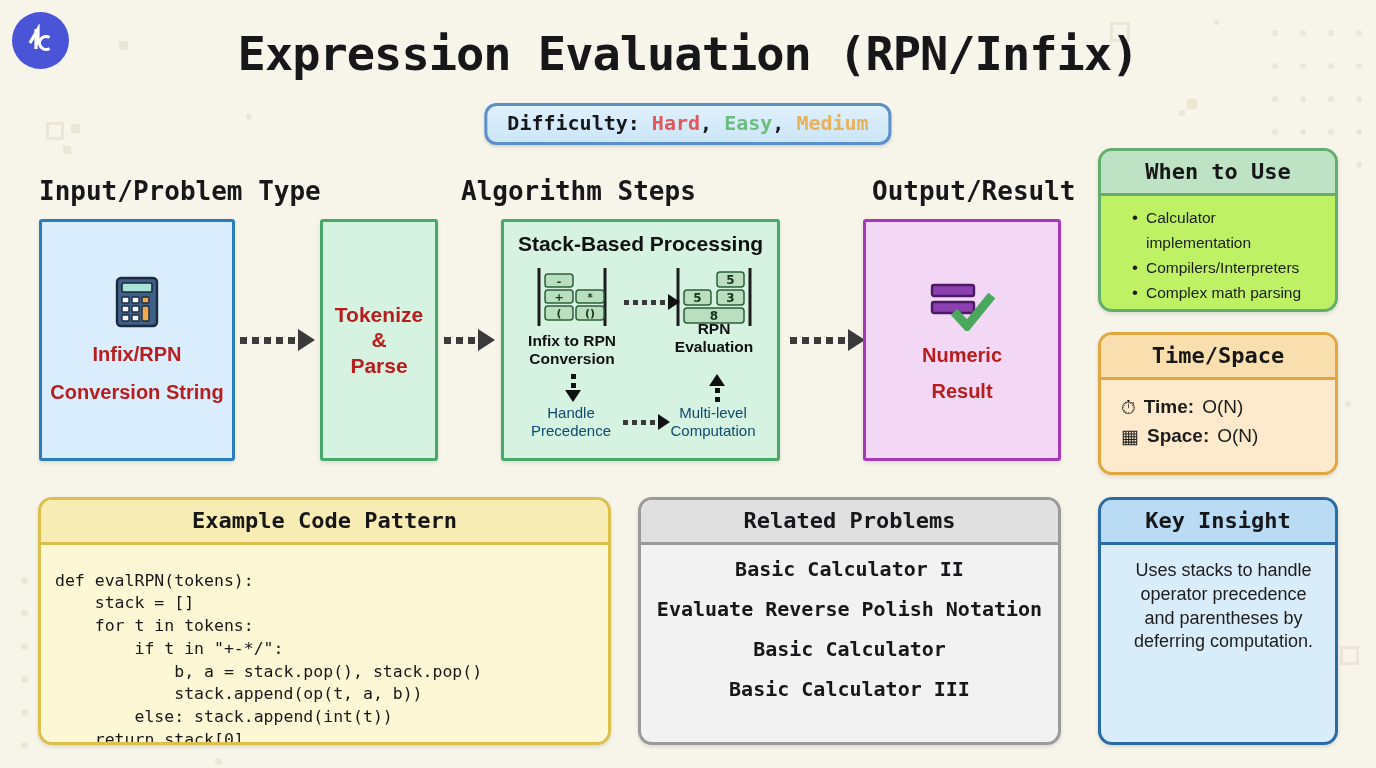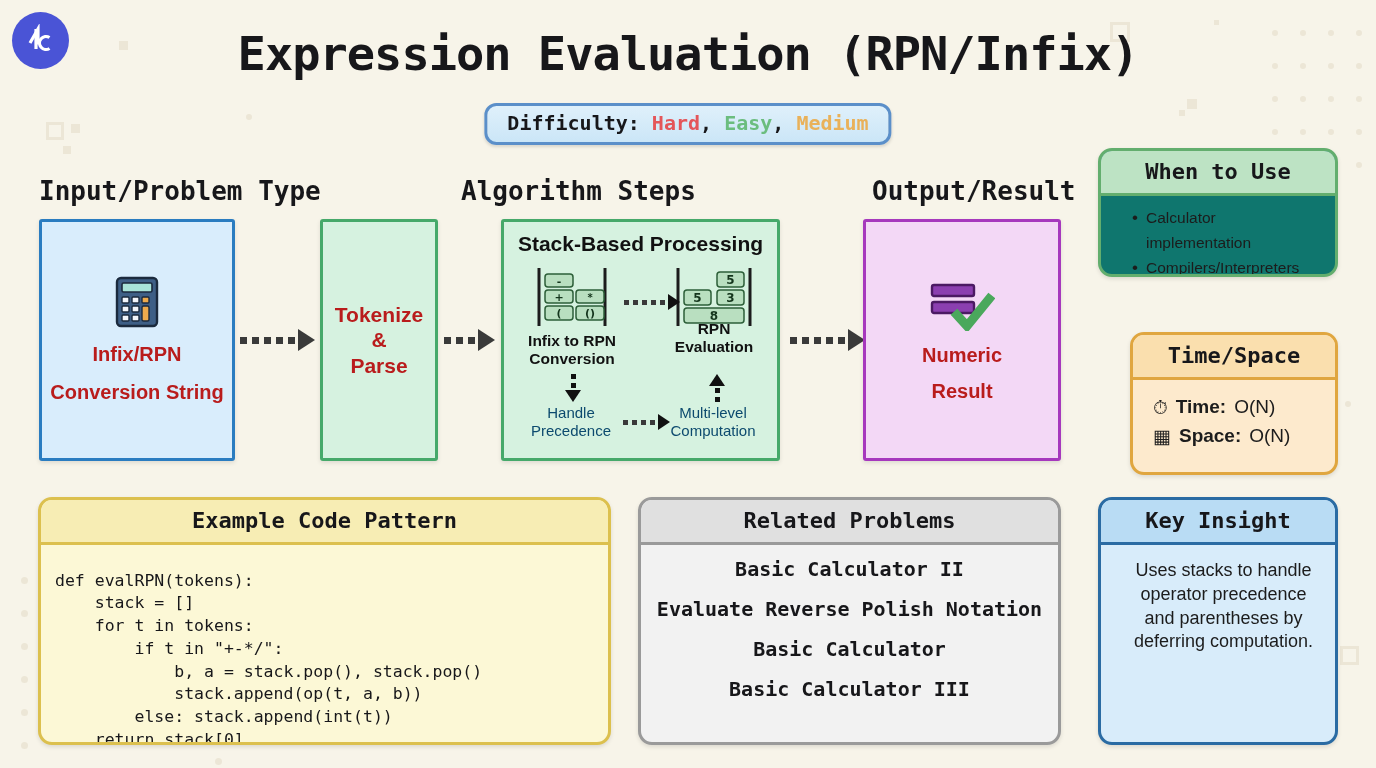--- a/index.html
+++ b/index.html
@@ -139,33 +139,33 @@
     position:absolute;border-radius:14px;overflow:hidden;z-index:3;
     box-sizing:border-box;
     box-shadow:0 2px 4px rgba(0,0,0,.11);
   }
   .card-head{
     text-align:center;font-family:"DejaVu Sans Mono", monospace;
     font-weight:bold;font-size:22px;color:#17171a;padding:8px 4px 9px 4px;
   }
   .card-body{padding:9px 14px 11px 14px;}
 
-  #card-when{left:1098px;top:148px;width:240px;height:129px;
-    background:#0f766e;border:3px solid #63ae6e;}
+  #card-when{left:1098px;top:148px;width:240px;height:164px;
+    background:#bef264;border:3px solid #63ae6e;}
   #card-when .card-head{background:#bde3c4;border-bottom:3px solid #63ae6e;}
   #card-when ul{margin:0;padding:0 0 0 17px;list-style:none;}
   #card-when li{
     font-size:15.5px;color:#1c1c1c;line-height:1.62;position:relative;padding-left:14px;
   }
   #card-when li::before{
     content:"•";position:absolute;left:0;top:-1px;font-size:17px;color:#1c1c1c;
   }
 
-  #card-time{left:1098px;top:332px;width:208px;height:143px;
-    background:#fdeacd;border:3px solid #e0a63f;margin-left:32px;}
+  #card-time{left:1098px;top:332px;width:240px;height:143px;
+    background:#fdeacd;border:3px solid #e0a63f;}
   #card-time .card-head{background:#fadfae;border-bottom:3px solid #e0a63f;}
   .ts-row{display:flex;align-items:center;gap:8px;font-size:19px;color:#1c1c1c;margin:7px 0 0 6px;}
   .ts-row .k{font-weight:bold;}
   .ts-icon{font-size:19px;line-height:1;}
 
   #card-key{left:1098px;top:497px;width:240px;height:248px;
     background:#d8ecfa;border:3px solid #2a6ba3;}
   #card-key .card-head{background:#b9dcf4;border-bottom:3px solid #2a6ba3;}
   #card-key .card-body{
     text-align:center;font-size:18px;color:#1c1c1c;line-height:1.32;padding-top:14px;padding-left:25px;

